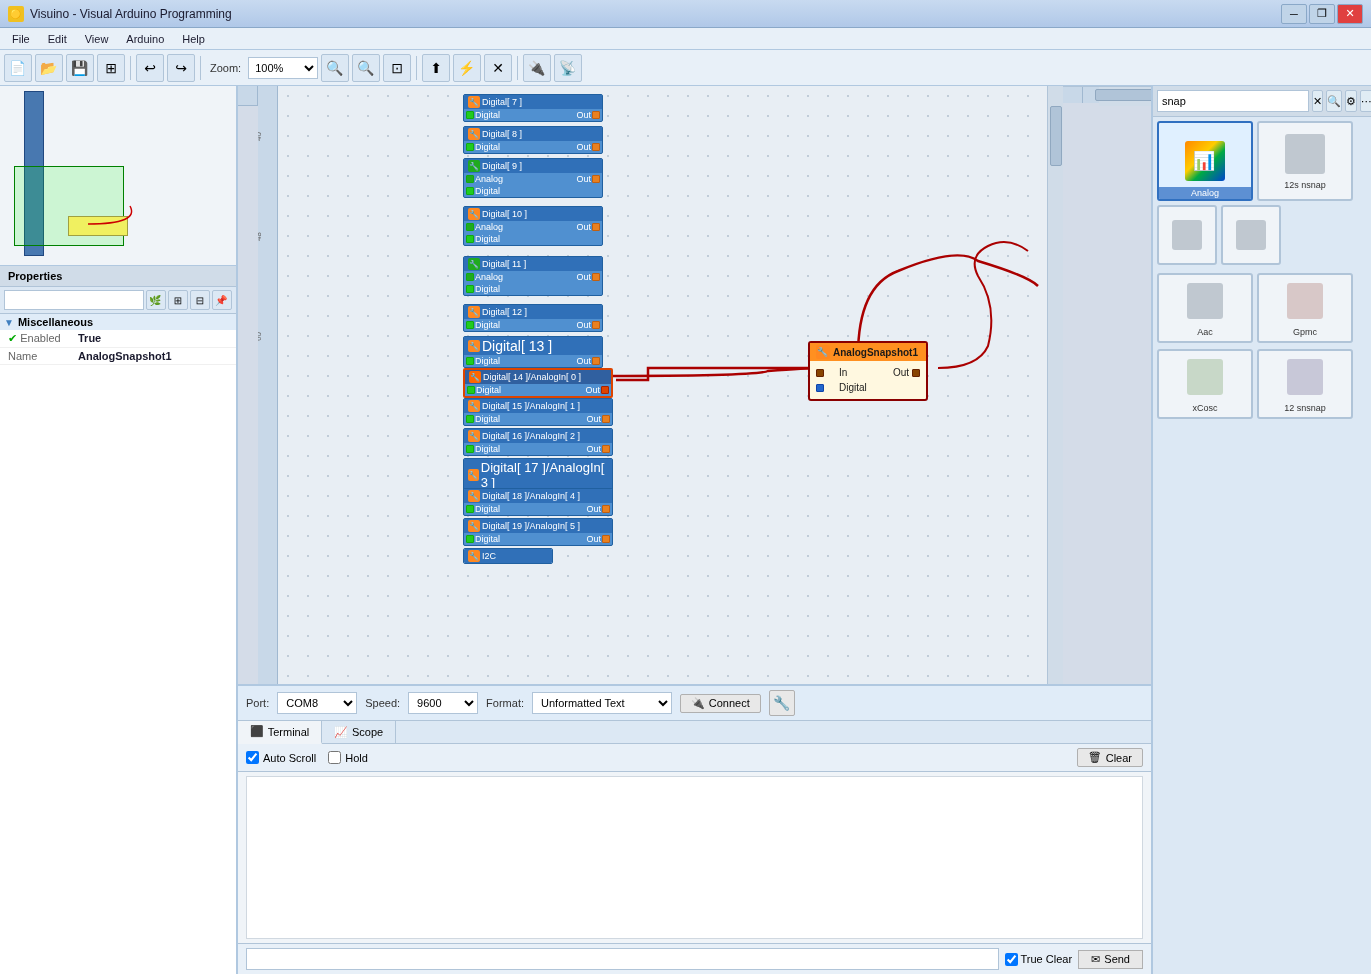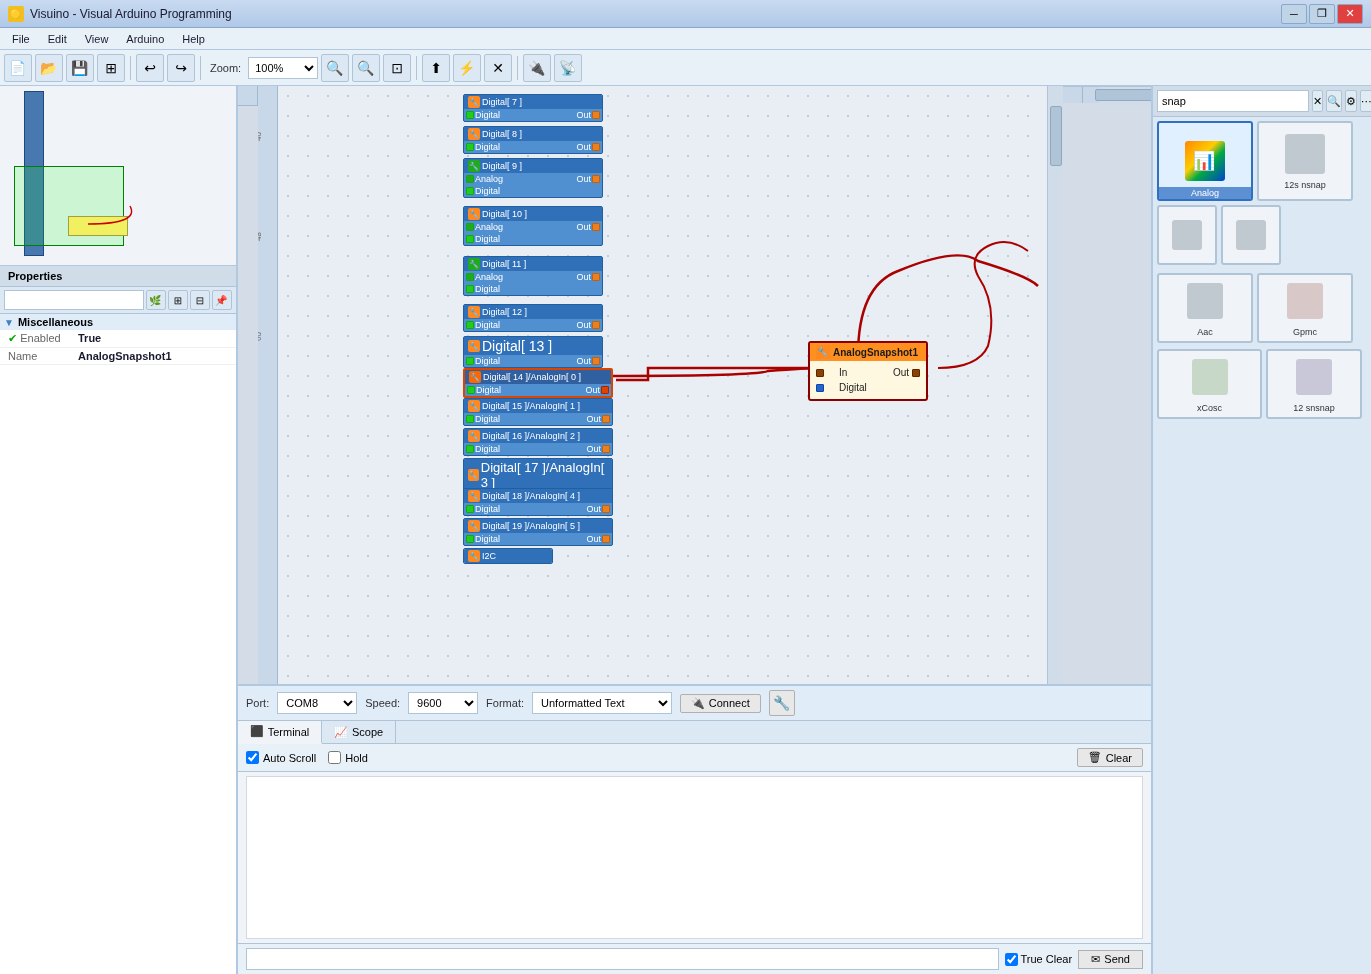--- a/index.html
+++ b/index.html
@@ -1108,21 +1108,21 @@
         </div>
         <div class="comp-card" style="width:96px;height:70px;">
           <div class="comp-card-icon">
             <div class="gray-icon" style="width:36px;height:36px;background:#d8c8c8;"></div>
           </div>
           <div class="comp-card-label">Gpmc</div>
         </div>
       </div>
 
       <div style="display:flex;gap:4px;margin-top:4px;">
-        <div class="comp-card" style="width:105px;height:70px;">
+        <div class="comp-card" style="width:96px;height:70px;">
           <div class="comp-card-icon">
             <div class="gray-icon" style="width:36px;height:36px;background:#c8d8c8;"></div>
           </div>
           <div class="comp-card-label">xCosc</div>
         </div>
         <div class="comp-card" style="width:96px;height:70px;">
           <div class="comp-card-icon">
             <div class="gray-icon" style="width:36px;height:36px;background:#c8c8d8;"></div>
           </div>
           <div class="comp-card-label">12 snsnap</div>

